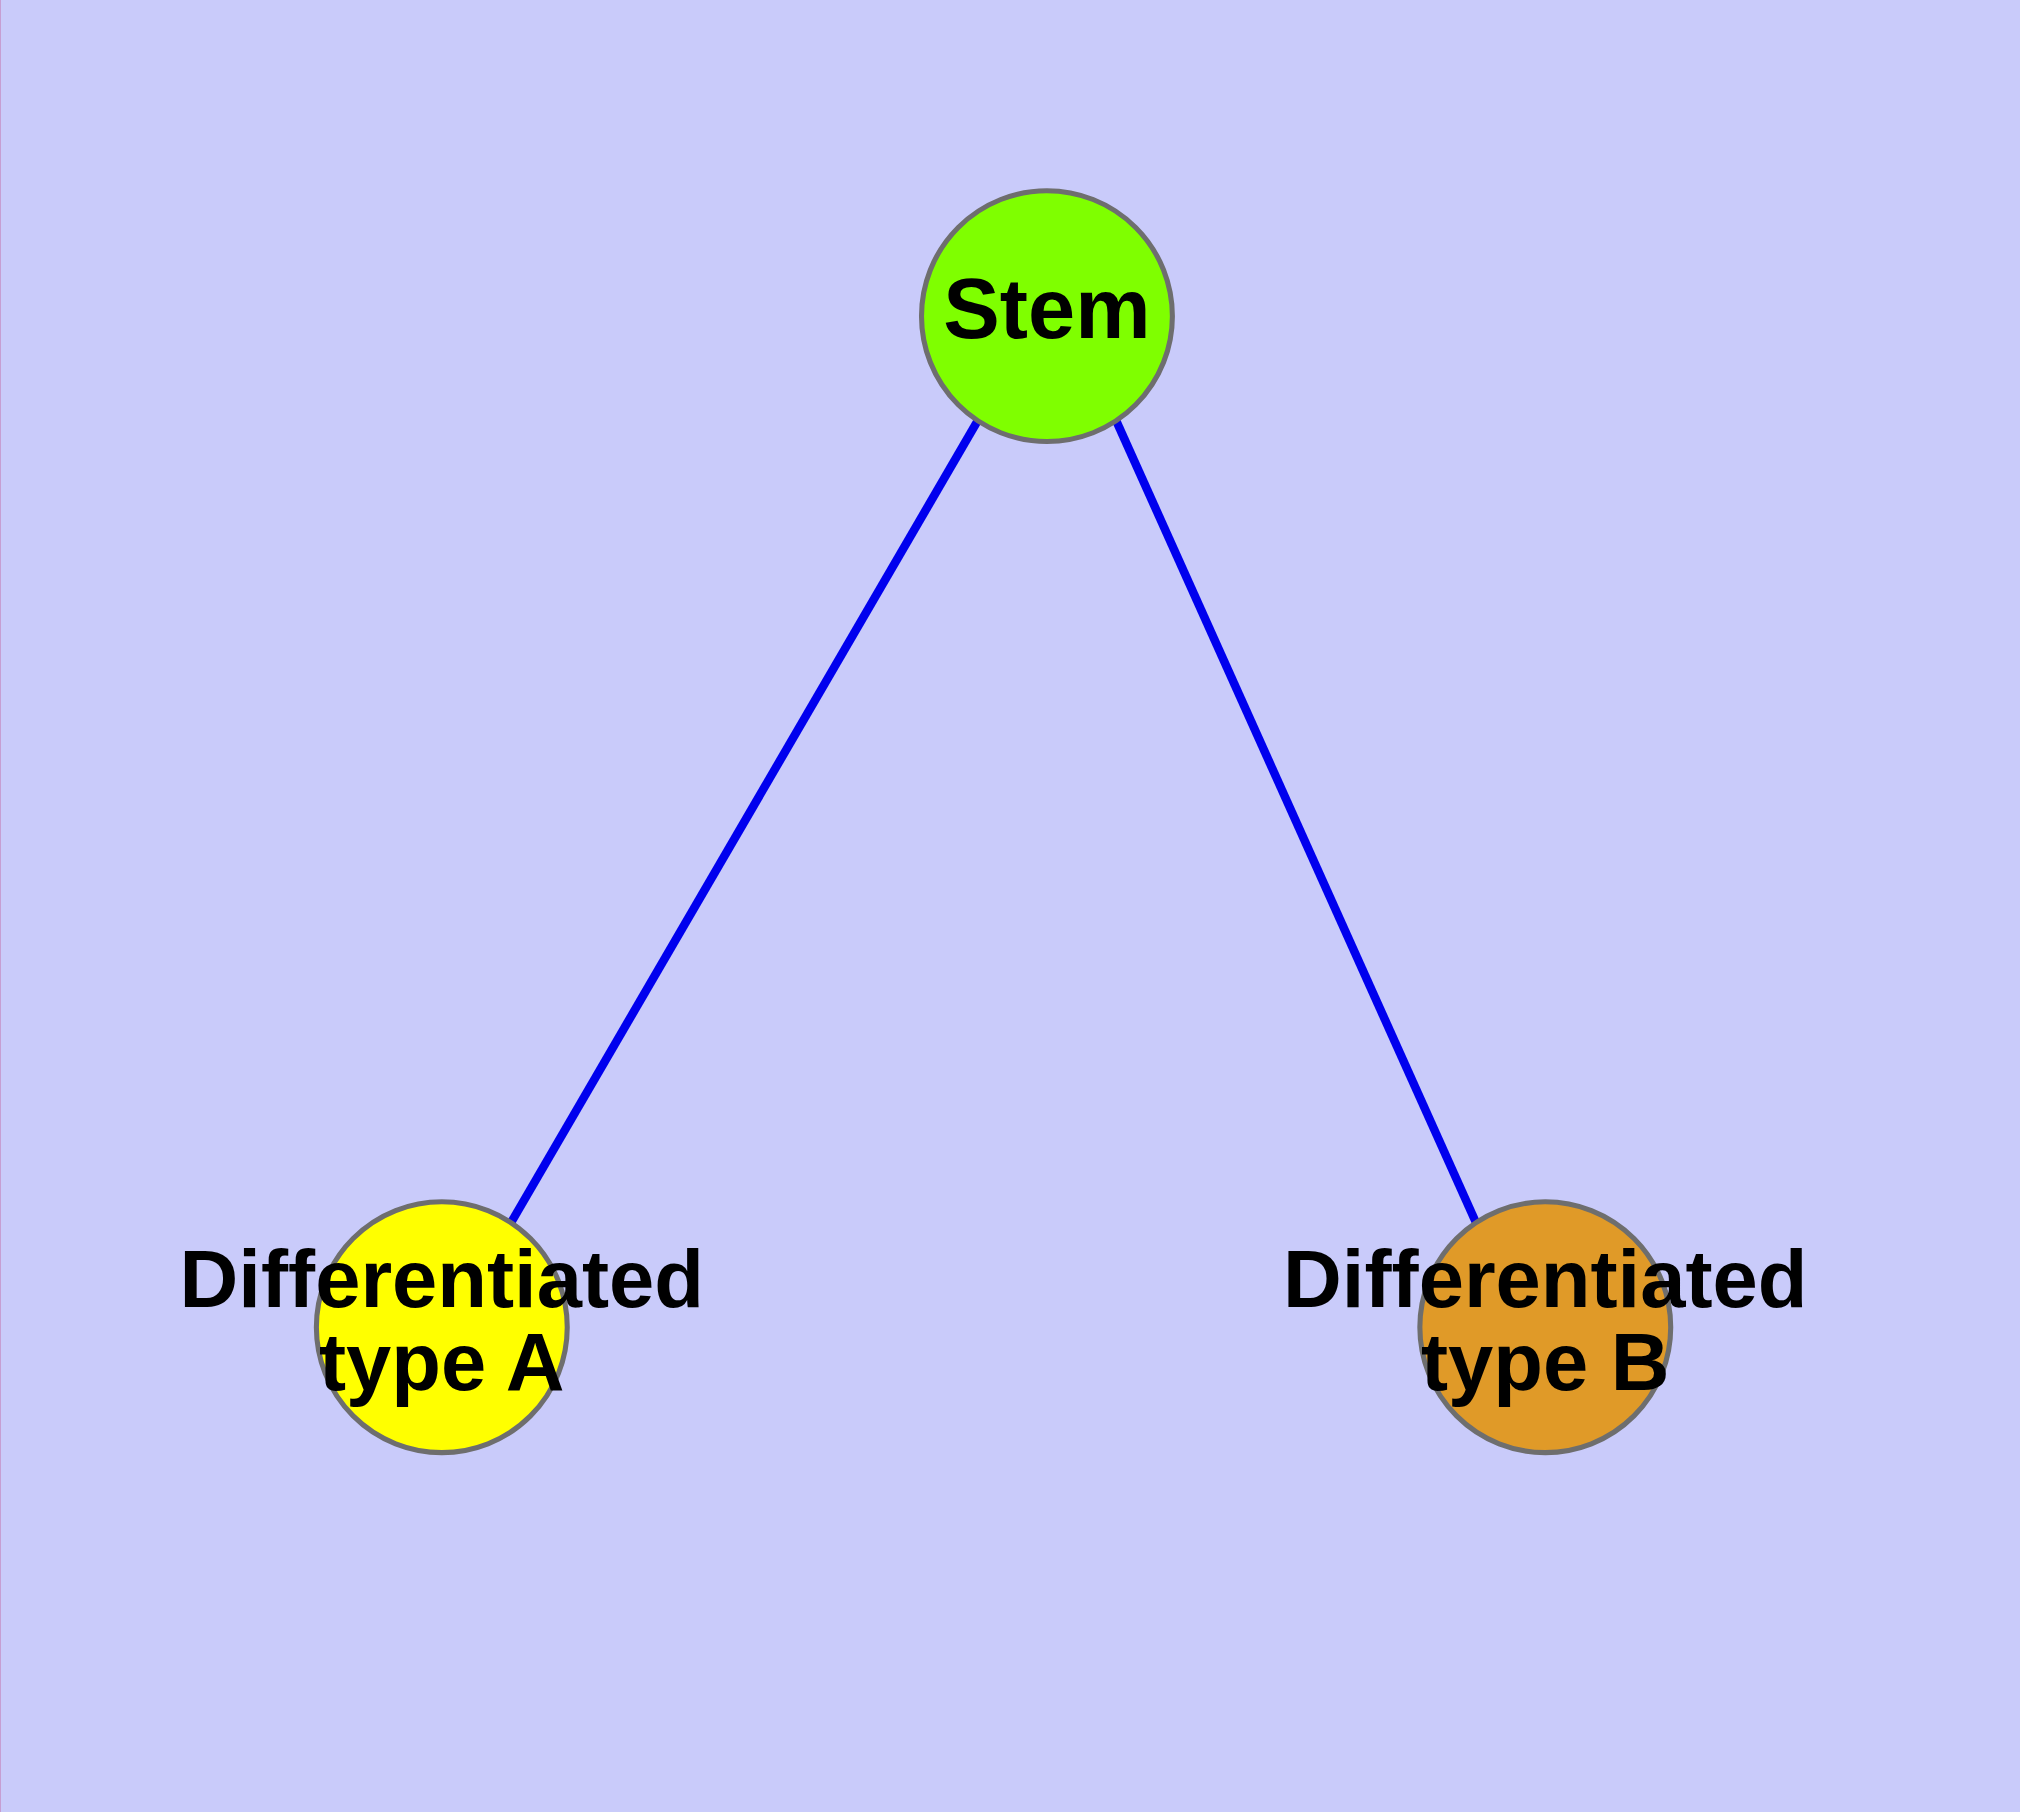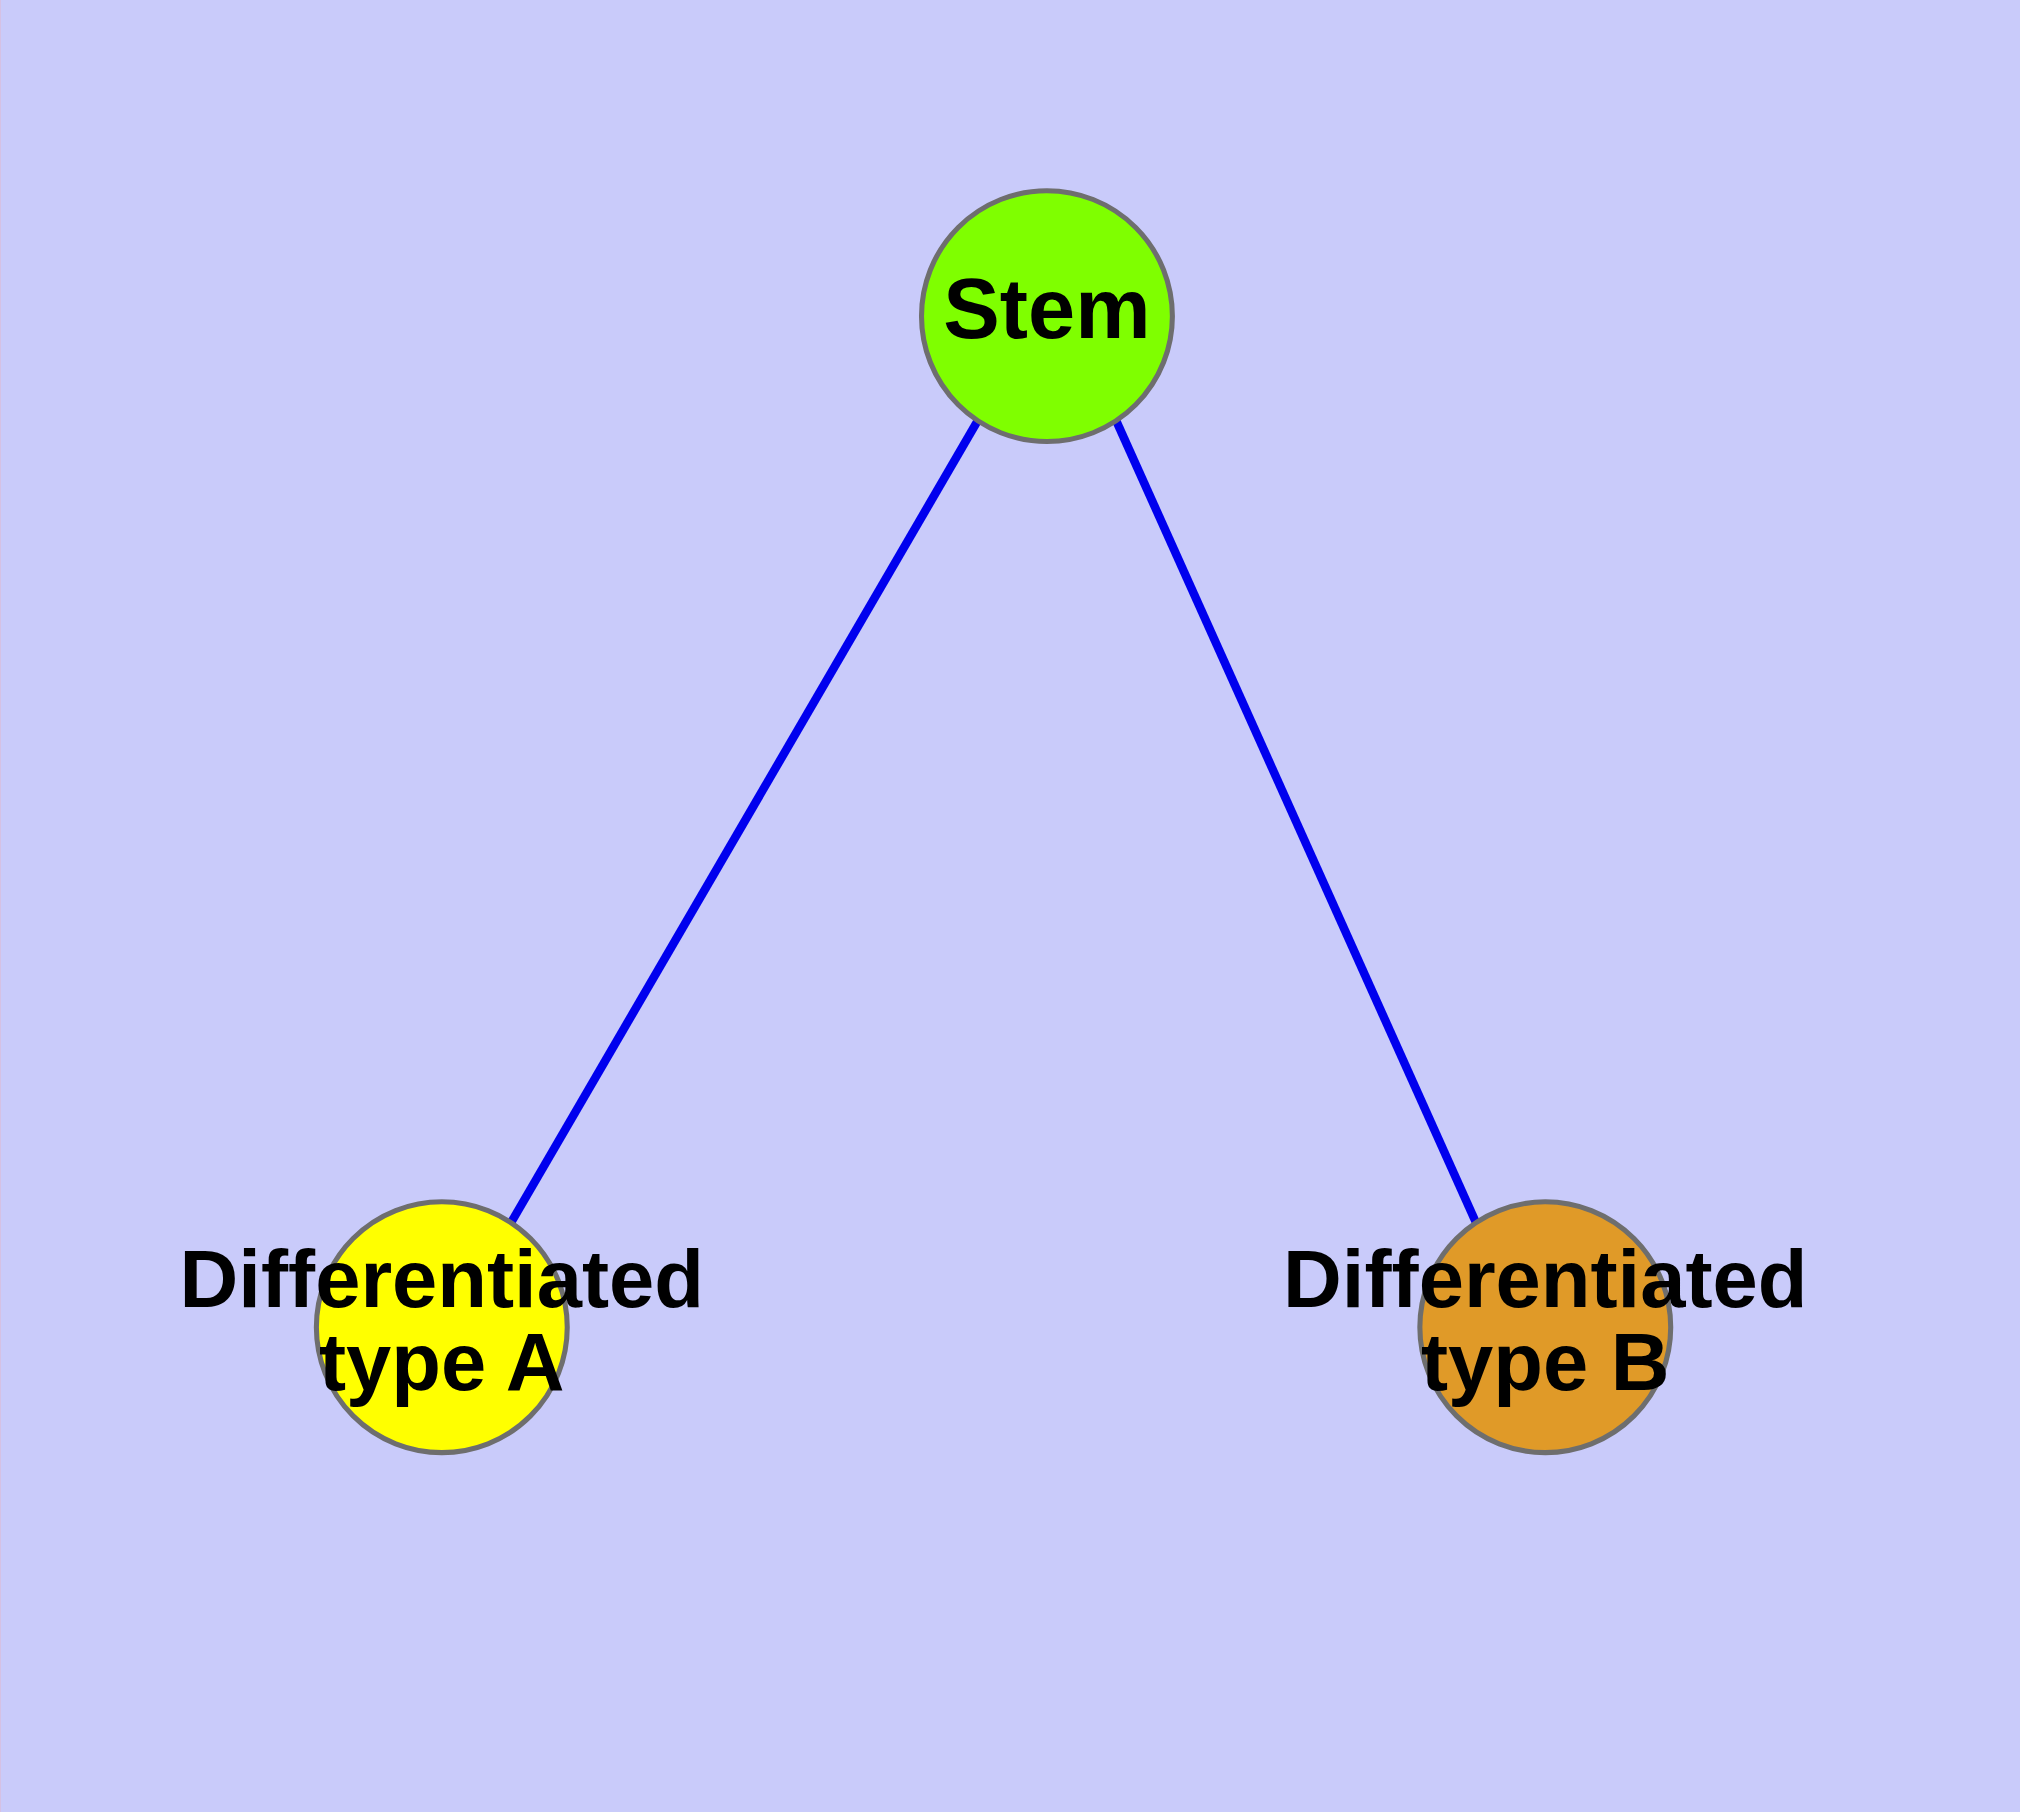--- a/index.html
+++ b/index.html
@@ -28,21 +28,21 @@
     font-weight: bold;
     fill: #000000;
     text-anchor: middle;
     dominant-baseline: middle;
     white-space: pre;
   }
 </style>
 </head>
 <body>
 
-<div id="canvas" style="width: 2021px; height: 1812px; background: #fca5a5;">
+<div id="canvas" style="width: 2021px; height: 1812px; background: #be185d;">
   <svg id="graph-svg" viewBox="0 0 2384 2138" style="width: 2021px; height: 1812px;">
 
     <rect id="bg-rect" x="0" y="0" width="2384" height="2138" fill="#C9CBFA"></rect>
 
     <g id="edges-layer">
       <line id="edge-0" x1="1153" y1="497" x2="603" y2="1442" stroke="#0000EE" stroke-width="10" stroke-linecap="butt"></line>
       <line id="edge-1" x1="1317" y1="497" x2="1741" y2="1442" stroke="#0000EE" stroke-width="10" stroke-linecap="butt"></line>
     </g>
 
     <g id="nodes-layer">

